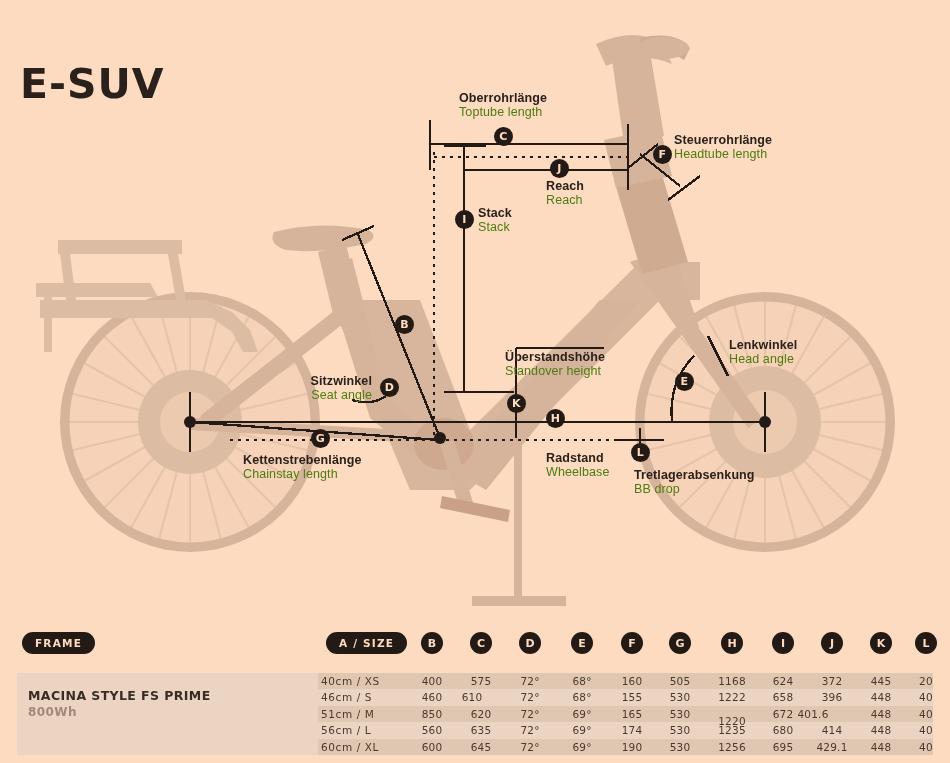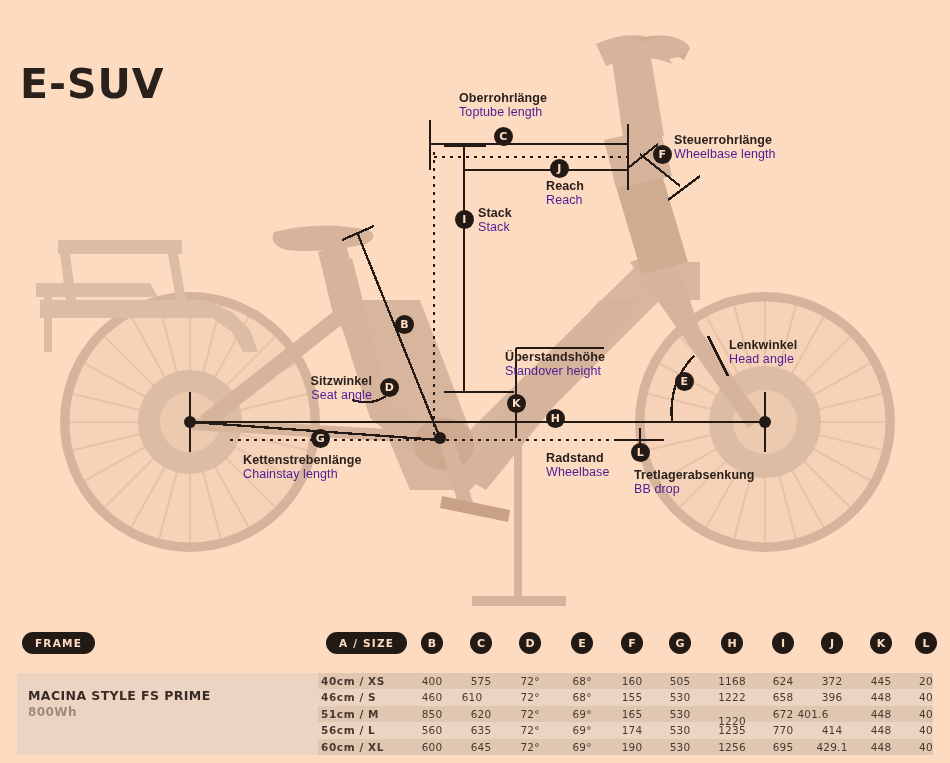--- a/index.html
+++ b/index.html
@@ -42,21 +42,21 @@
   }
   .lbl .de {
     font-size: 12.5px;
     font-weight: bold;
     color: #2b211c;
     letter-spacing: .1px;
   }
   .lbl .en {
     font-size: 12.5px;
     font-weight: normal;
-    color: #4c1d95;
+    color: #4d7c0f;
     letter-spacing: .1px;
   }
   .lbl.right { text-align: right; }
 
   
   .badge {
     position: absolute;
     width: 19px; height: 19px;
     border-radius: 50%;
     background: #241a15;
@@ -157,21 +157,20 @@
     line-height: 16.4px;
     font-size: 10.5px;
     color: #4a382e;
     font-family: "DejaVu Sans", sans-serif;
     text-align: center;
     letter-spacing: .2px;
   }
   .trow .cell.size {
     text-align: left;
     letter-spacing: .6px;
-    font-weight: bold;
   }
 </style>
 </head>
 <body>
 
 <div id="page">
 
   <div id="title">E-SUV</div>
 
   <div id="stage">
@@ -354,21 +353,21 @@
   <div class="badge" style="left:311px; top:429px;">G</div>
   <div class="badge" style="left:631px; top:443px;">L</div>
 
   <div class="lbl" style="left:459px; top:91px;">
     <div class="de">Oberrohrlänge</div>
     <div class="en">Toptube length</div>
   </div>
 
   <div class="lbl" style="left:674px; top:133px;">
     <div class="de">Steuerrohrlänge</div>
-    <div class="en">Wheelbase length</div>
+    <div class="en">Headtube length</div>
   </div>
 
   <div class="lbl" style="left:546px; top:179px;">
     <div class="de">Reach</div>
     <div class="en">Reach</div>
   </div>
 
   <div class="lbl" style="left:478px; top:206px;">
     <div class="de">Stack</div>
     <div class="en">Stack</div>
@@ -476,21 +475,21 @@
         </div>
         <div class="trow">
           <div class="cell size" style="left: 3px; width: 100px;">56cm / L</div>
           <div class="cell" style="left: 88px; width: 52px;">560</div>
           <div class="cell" style="left: 137px; width: 52px;">635</div>
           <div class="cell" style="left: 186px; width: 52px;">72°</div>
           <div class="cell" style="left: 238px; width: 52px;">69°</div>
           <div class="cell" style="left: 288px; width: 52px;">174</div>
           <div class="cell" style="left: 336px; width: 52px;">530</div>
           <div class="cell" style="left: 388px; width: 52px;">1235</div>
-          <div class="cell" style="left: 439px; width: 52px;">770</div>
+          <div class="cell" style="left: 439px; width: 52px;">680</div>
           <div class="cell" style="left: 488px; width: 52px;">414</div>
           <div class="cell" style="left: 537px; width: 52px;">448</div>
           <div class="cell" style="left: 582px; width: 52px;">40</div>
         </div>
         <div class="trow odd">
           <div class="cell size" style="left: 3px; width: 100px;">60cm / XL</div>
           <div class="cell" style="left: 88px; width: 52px;">600</div>
           <div class="cell" style="left: 137px; width: 52px;">645</div>
           <div class="cell" style="left: 186px; width: 52px;">72°</div>
           <div class="cell" style="left: 238px; width: 52px;">69°</div>

